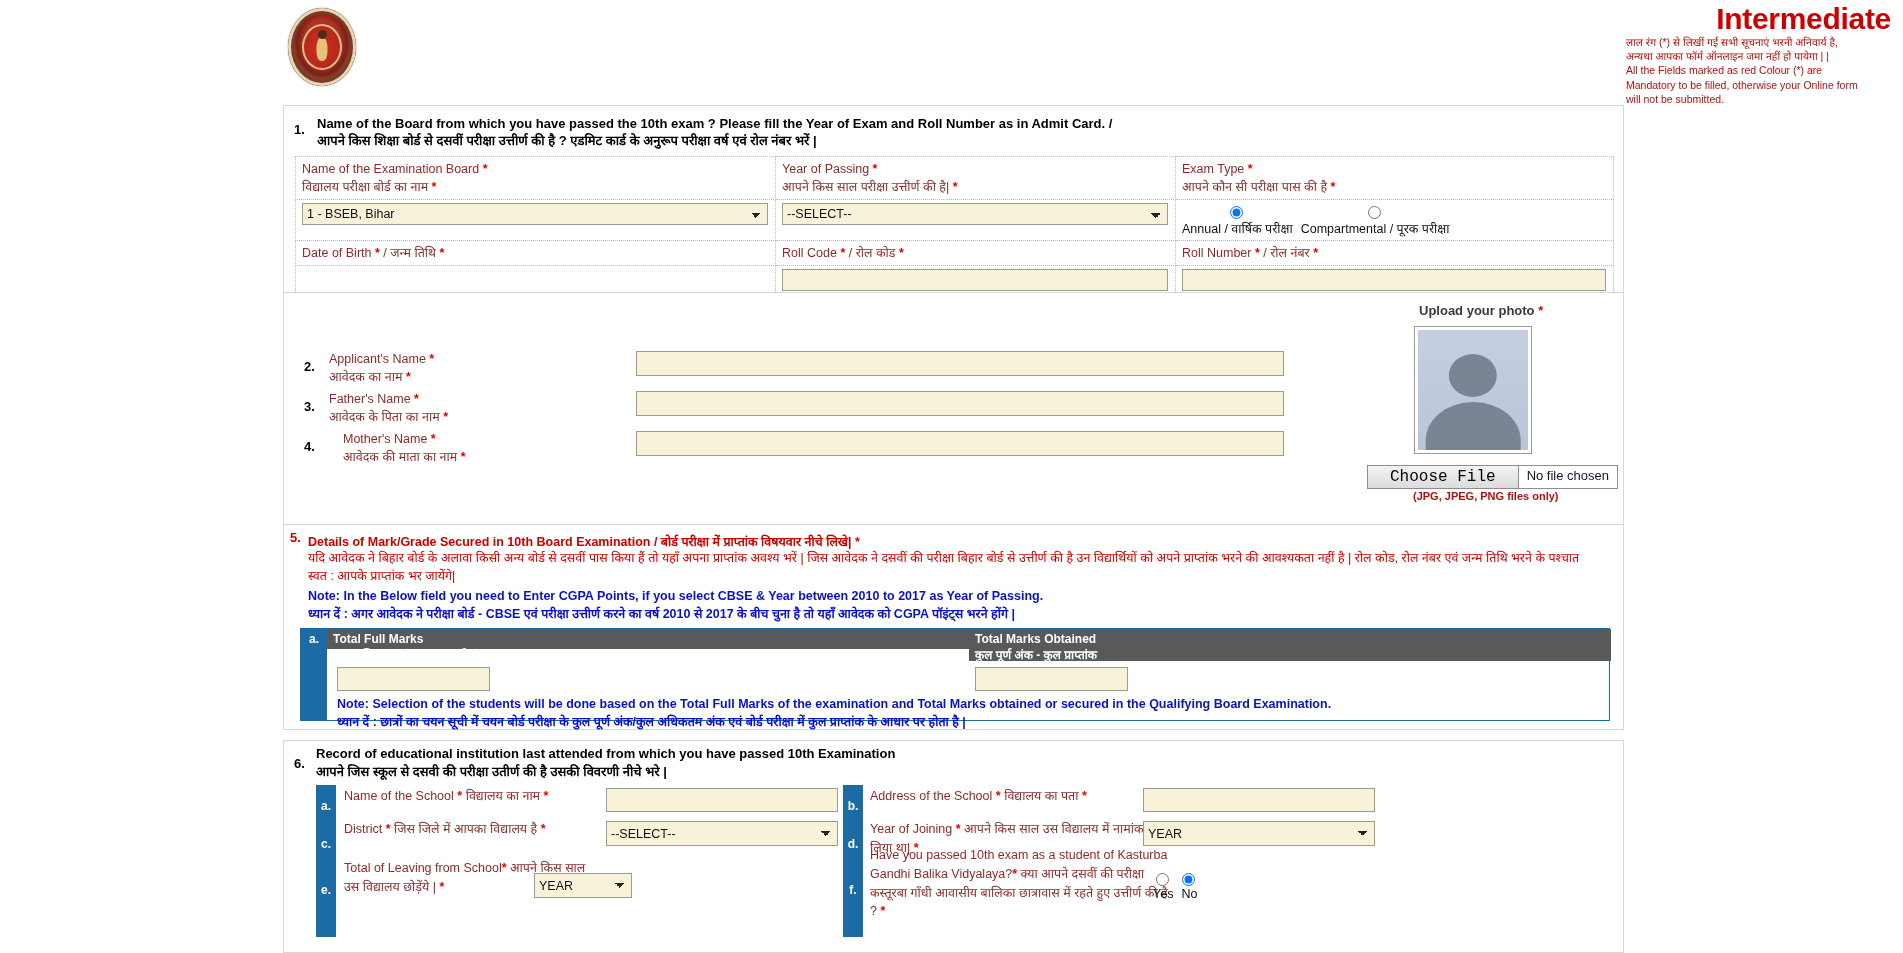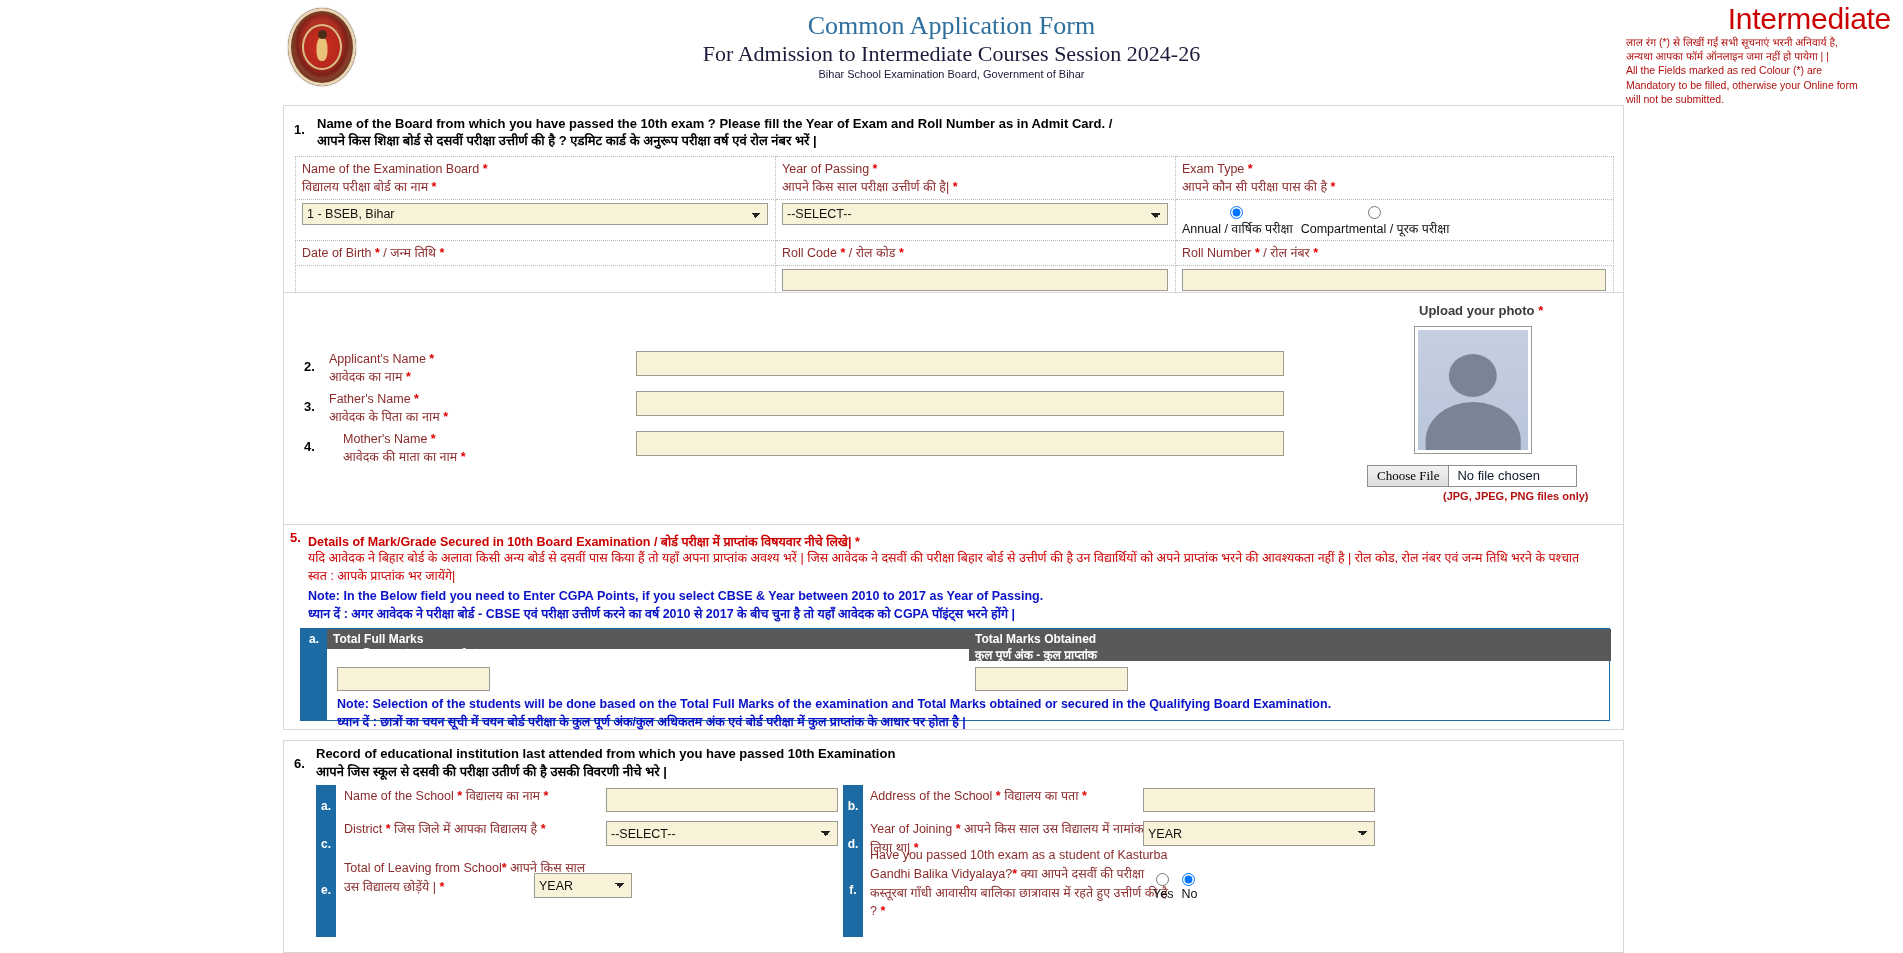--- a/index.html
+++ b/index.html
@@ -38,21 +38,21 @@
     content:"";position:absolute;left:50%;top:-7px;transform:translateX(-50%);
     width:9px;height:9px;border-radius:50%;background:#4a2c17;
   }
 
   .title-block{position:absolute;left:0;top:0;width:1903px;text-align:center;pointer-events:none;}
   .t1{font-family:"Liberation Serif", serif;font-size:26px;color:#2f6f9f;line-height:1.15;padding-top:11px;}
   .t2{font-family:"Liberation Serif", serif;font-size:22px;color:#1a1a3a;line-height:1.2;}
   .t3{font-family:"Liberation Sans", sans-serif;font-size:11px;color:#1a1a3a;line-height:1.3;}
 
   .right-note{position:absolute;right:12px;top:2px;width:265px;text-align:left;}
-  .ri-title{font-size:30px;font-weight:normal;color:#cc0000;letter-spacing:-0.3px;line-height:1.1;text-align:right;}
+  .ri-title{font-size:30px;font-weight:bold;color:#cc0000;letter-spacing:-0.3px;line-height:1.1;text-align:right;}
   .ri-hi{font-size:10.5px;color:#b01010;line-height:1.35;}
   .ri-en{font-size:10.5px;color:#b01010;line-height:1.35;}
 
   
   .panel{
     position:absolute;
     border:1px solid #d7d7d7;
     background:#fff;
     box-sizing:border-box;
   }
@@ -113,28 +113,28 @@
     width:44%;height:36%;border-radius:50%;background:#7b8494;
   }
   .photo-img .body{
     position:absolute;left:50%;bottom:-6%;transform:translateX(-50%);
     width:86%;height:46%;border-radius:50% 50% 0 0 / 70% 70% 0 0;background:#7b8494;
   }
   .filerow{position:absolute;display:flex;align-items:stretch;}
   .choose-btn{
     background:linear-gradient(180deg,#f2f2f2,#dcdcdc);
     border:1px solid #8e8e8e;border-right:none;
-    font-size:13px;padding:2px 9px;color:#000;white-space:nowrap;
-    font-family:Liberation Serif, serif;
+    font-size:16px;padding:2px 22px;color:#000;white-space:nowrap;
+    font-family:Liberation Mono, monospace;
   }
   .choose-txt{
     border:1px solid #8e8e8e;background:#fff;font-size:13px;padding:2px 8px;
     color:#0f172a;flex:1;white-space:nowrap;
   }
-  .jpgnote{position:absolute;color:#b01010;font-size:11px;font-weight:bold;margin-left:30px;}
+  .jpgnote{position:absolute;color:#b01010;font-size:11px;font-weight:bold;}
 
   
   .red-head{color:#cc0000;font-weight:bold;font-size:12.5px;line-height:1.5;}
   .red-txt{color:#cc0000;font-size:12.5px;line-height:1.55;}
   .blue-txt{color:#0a12c8;font-weight:bold;font-size:12.5px;line-height:1.55;}
 
   .marks-wrap{position:absolute;border:1px solid #1d6ba5;box-sizing:border-box;background:#fff;}
   .marks-side{position:absolute;left:0;top:0;bottom:0;width:26px;background:#1d6ba5;color:#fff;font-weight:bold;font-size:12px;text-align:center;padding-top:3px;box-sizing:border-box;}
   .marks-head{position:absolute;background:#58595b;color:#fff;font-weight:bold;font-size:12px;line-height:1.35;box-sizing:border-box;padding:2px 6px;}
 
@@ -144,25 +144,20 @@
 </style>
 </head>
 <body>
 
 <div class="page">
 
   <div class="header">
     <div class="logo">
       <div class="inner"></div>
         <div class="figure"></div>
-    </div>
-    <div class="title-block">
-      <div class="t1">Common Application Form</div>
-      <div class="t2">For Admission to Intermediate Courses Session 2024-26</div>
-      <div class="t3">Bihar School Examination Board, Government of Bihar</div>
     </div>
     <div class="right-note">
       <div class="ri-title">Intermediate</div>
       <div class="ri-hi">लाल रंग (*) से लिखीं गईं सभी सूचनाएं भरनी अनिवार्य है,</div>
       <div class="ri-hi">अन्यथा आपका फॉर्म ऑनलाइन जमा नहीं हो पायेगा | |</div>
       <div class="ri-en">All the Fields marked as red Colour (*) are</div>
       <div class="ri-en">Mandatory to be filled, otherwise your Online form</div>
       <div class="ri-en">will not be submitted.</div>
     </div>
   </div>

